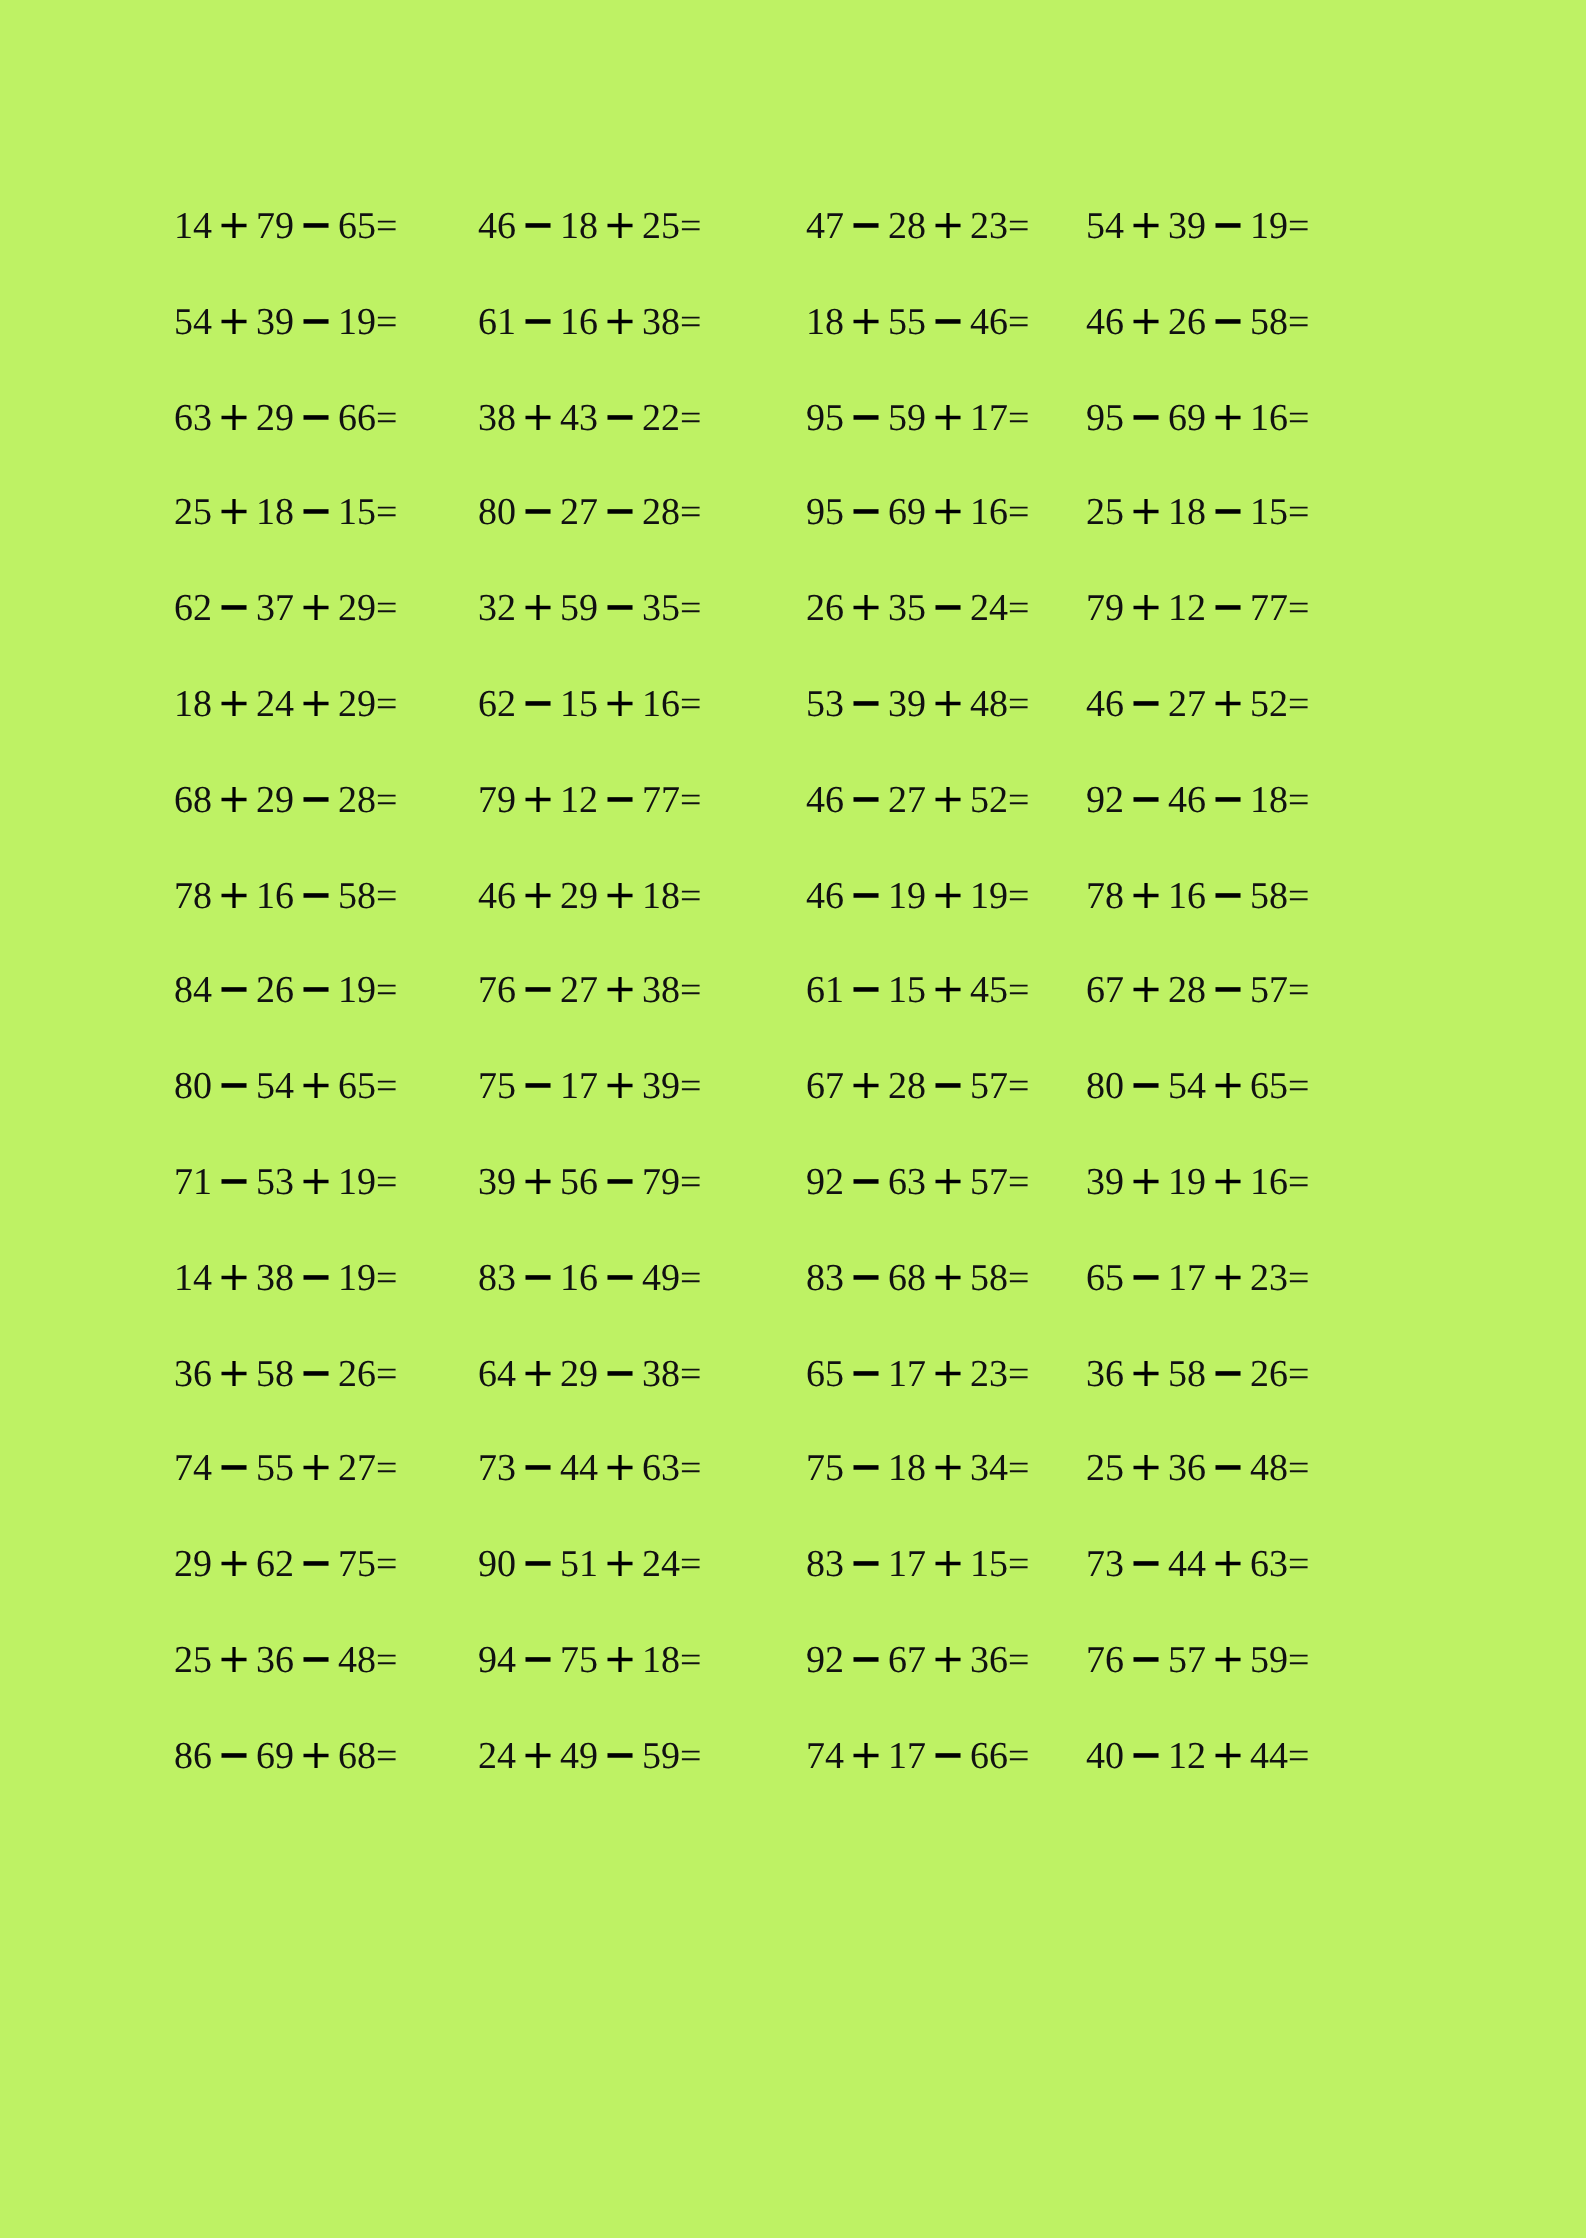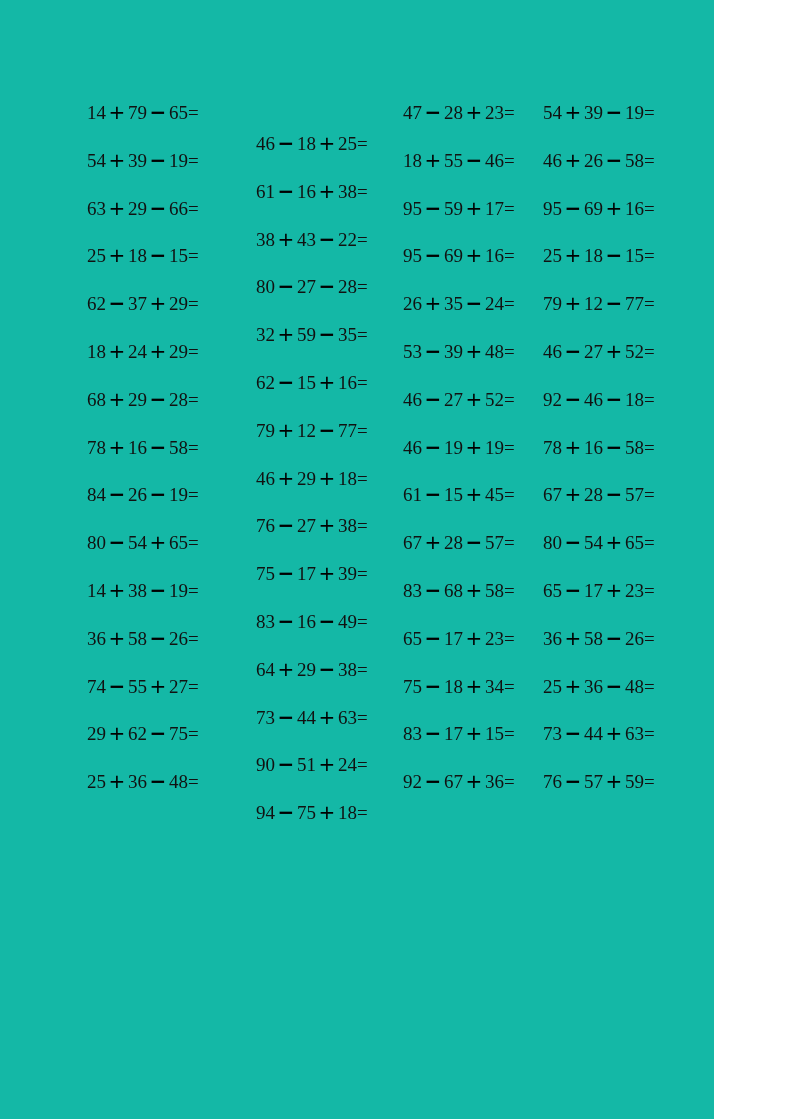--- a/index.html
+++ b/index.html
@@ -1,31 +1,31 @@
 <!DOCTYPE html>
 <html><head>
 <meta charset="utf-8">
 <style>
   html, body { margin: 0; padding: 0; background: #ffffff; }
   body { width: 793px; height: 1119px; position: relative; overflow: hidden; }
-  .page { position: absolute; left: 0; top: 0; width: 714px; height: 1119px; background: #14b8a6; }
+  .page { position: absolute; left: 0; top: 0; width: 793px; height: 1119px; background: #bef264; }
   .grid { position: absolute; left: 87px; top: 98px; }
   .row { position: relative; height: 47.8px; width: 640px; }
   .cell {
     position: absolute; top: 0;
     font-family: "Liberation Serif", "DejaVu Serif", serif;
     font-size: 19px; color: #111;
     white-space: nowrap; line-height: 28px;
   }
   .cell .op {
     display: inline-block; width: 22px; text-align: center;
     font-family: "DejaVu Sans", sans-serif; font-size: 20px; color: #000;
   }
   .cell .op.minus { font-weight: bold; }
-  .c0 { left: 0; } .c1 { left: 169px; margin-top: 31px; } .c2 { left: 316px; } .c3 { left: 456px; }
+  .c0 { left: 0; } .c1 { left: 152px; } .c2 { left: 316px; } .c3 { left: 456px; }
 </style>
 </head>
 <body>
 
 <div class="page">
   <div class="grid" id="grid">
       <div class="row">
         <span class="cell c0">14<span class="op">+</span>79<span class="op minus">−</span>65=</span>
         <span class="cell c1">46<span class="op minus">−</span>18<span class="op">+</span>25=</span>
         <span class="cell c2">47<span class="op minus">−</span>28<span class="op">+</span>23=</span>
@@ -79,20 +79,26 @@
         <span class="cell c2">61<span class="op minus">−</span>15<span class="op">+</span>45=</span>
         <span class="cell c3">67<span class="op">+</span>28<span class="op minus">−</span>57=</span>
       </div>
       <div class="row">
         <span class="cell c0">80<span class="op minus">−</span>54<span class="op">+</span>65=</span>
         <span class="cell c1">75<span class="op minus">−</span>17<span class="op">+</span>39=</span>
         <span class="cell c2">67<span class="op">+</span>28<span class="op minus">−</span>57=</span>
         <span class="cell c3">80<span class="op minus">−</span>54<span class="op">+</span>65=</span>
       </div>
       <div class="row">
+        <span class="cell c0">71<span class="op minus">−</span>53<span class="op">+</span>19=</span>
+        <span class="cell c1">39<span class="op">+</span>56<span class="op minus">−</span>79=</span>
+        <span class="cell c2">92<span class="op minus">−</span>63<span class="op">+</span>57=</span>
+        <span class="cell c3">39<span class="op">+</span>19<span class="op">+</span>16=</span>
+      </div>
+      <div class="row">
         <span class="cell c0">14<span class="op">+</span>38<span class="op minus">−</span>19=</span>
         <span class="cell c1">83<span class="op minus">−</span>16<span class="op minus">−</span>49=</span>
         <span class="cell c2">83<span class="op minus">−</span>68<span class="op">+</span>58=</span>
         <span class="cell c3">65<span class="op minus">−</span>17<span class="op">+</span>23=</span>
       </div>
       <div class="row">
         <span class="cell c0">36<span class="op">+</span>58<span class="op minus">−</span>26=</span>
         <span class="cell c1">64<span class="op">+</span>29<span class="op minus">−</span>38=</span>
         <span class="cell c2">65<span class="op minus">−</span>17<span class="op">+</span>23=</span>
         <span class="cell c3">36<span class="op">+</span>58<span class="op minus">−</span>26=</span>
@@ -108,14 +114,20 @@
         <span class="cell c1">90<span class="op minus">−</span>51<span class="op">+</span>24=</span>
         <span class="cell c2">83<span class="op minus">−</span>17<span class="op">+</span>15=</span>
         <span class="cell c3">73<span class="op minus">−</span>44<span class="op">+</span>63=</span>
       </div>
       <div class="row">
         <span class="cell c0">25<span class="op">+</span>36<span class="op minus">−</span>48=</span>
         <span class="cell c1">94<span class="op minus">−</span>75<span class="op">+</span>18=</span>
         <span class="cell c2">92<span class="op minus">−</span>67<span class="op">+</span>36=</span>
         <span class="cell c3">76<span class="op minus">−</span>57<span class="op">+</span>59=</span>
       </div>
+      <div class="row">
+        <span class="cell c0">86<span class="op minus">−</span>69<span class="op">+</span>68=</span>
+        <span class="cell c1">24<span class="op">+</span>49<span class="op minus">−</span>59=</span>
+        <span class="cell c2">74<span class="op">+</span>17<span class="op minus">−</span>66=</span>
+        <span class="cell c3">40<span class="op minus">−</span>12<span class="op">+</span>44=</span>
+      </div>
     </div>
 </div>
 
 </body></html>

